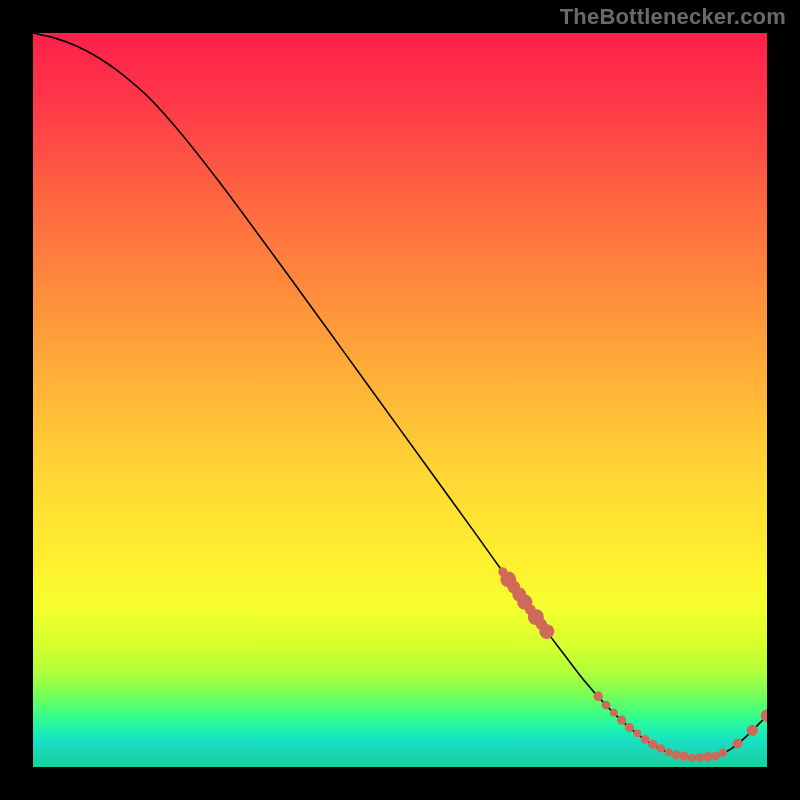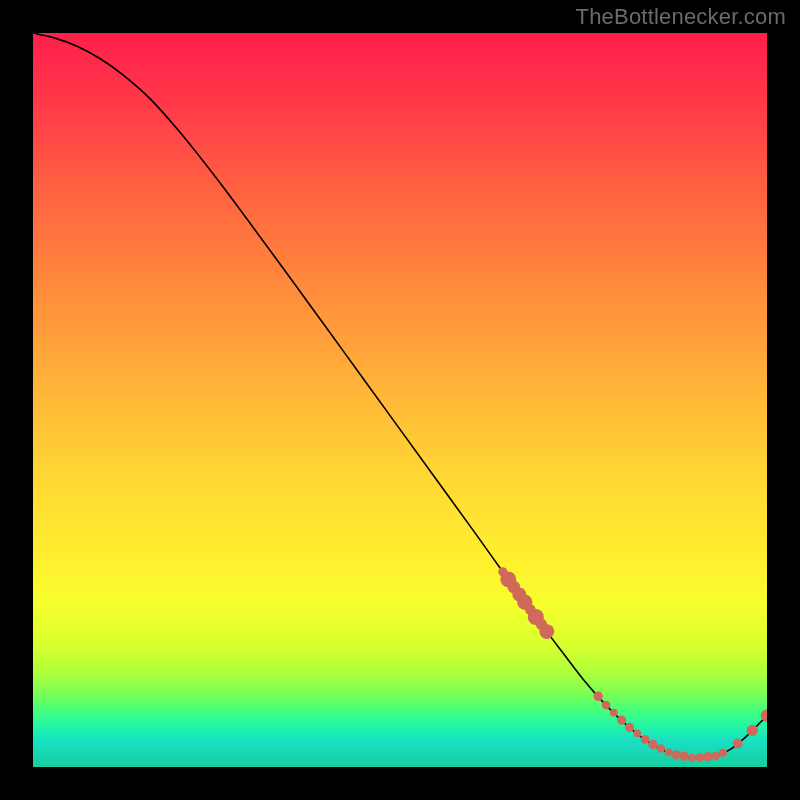--- a/index.html
+++ b/index.html
@@ -16,21 +16,21 @@
     width: 800px;
     height: 800px;
     background: #000;
   }
   .watermark {
     position: absolute;
     top: 4px;
     right: 14px;
     color: #6a6a6a;
     font-size: 22px;
-    font-weight: 400;
+    font-weight: 700;
     letter-spacing: 0.2px;
     z-index: 5;
     user-select: none;
   }
   .plot {
     position: absolute;
     left: 33px;
     top: 33px;
     width: 734px;
     height: 734px;

